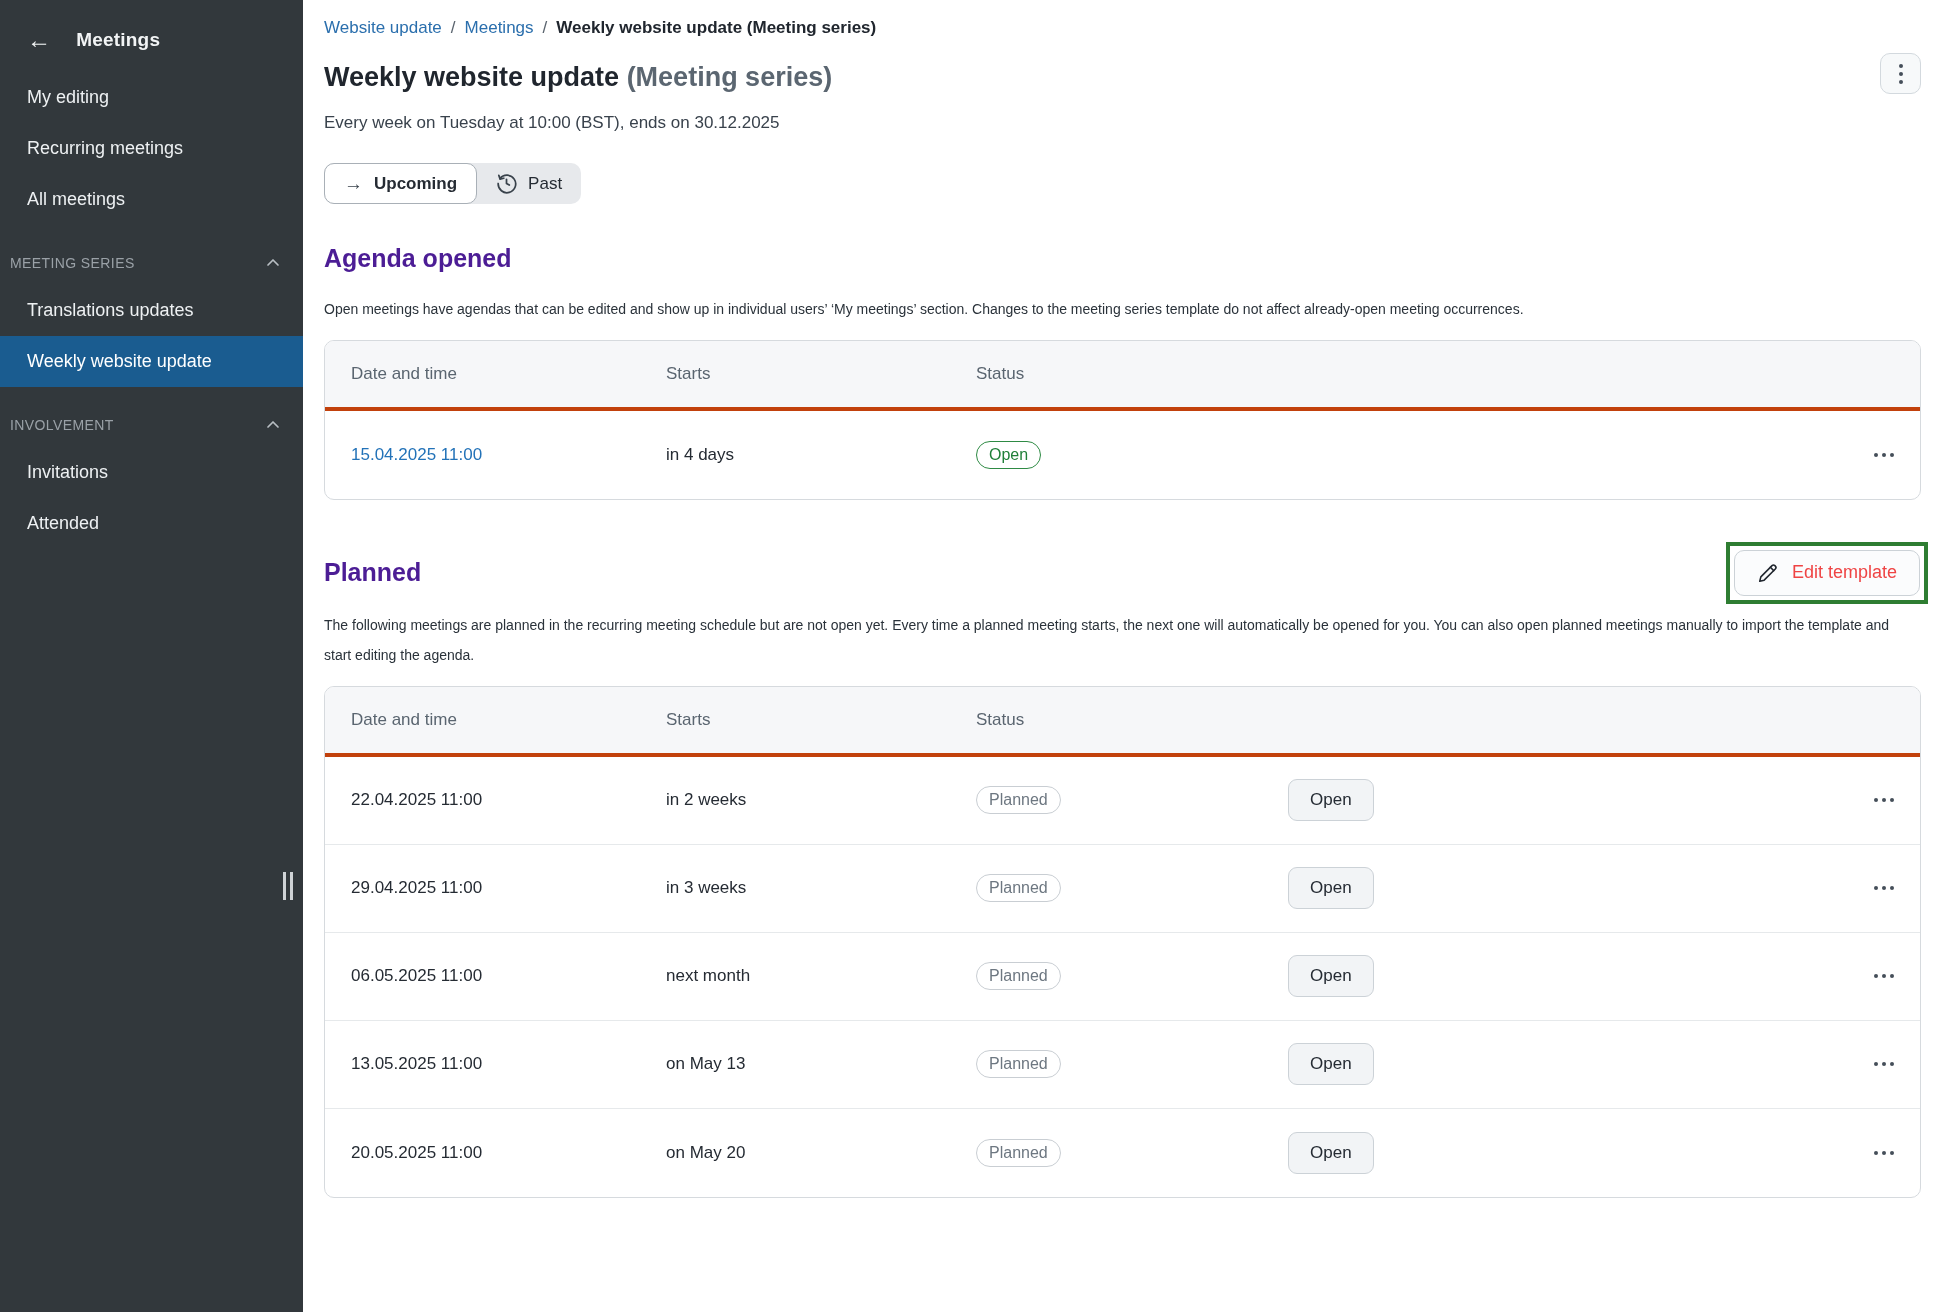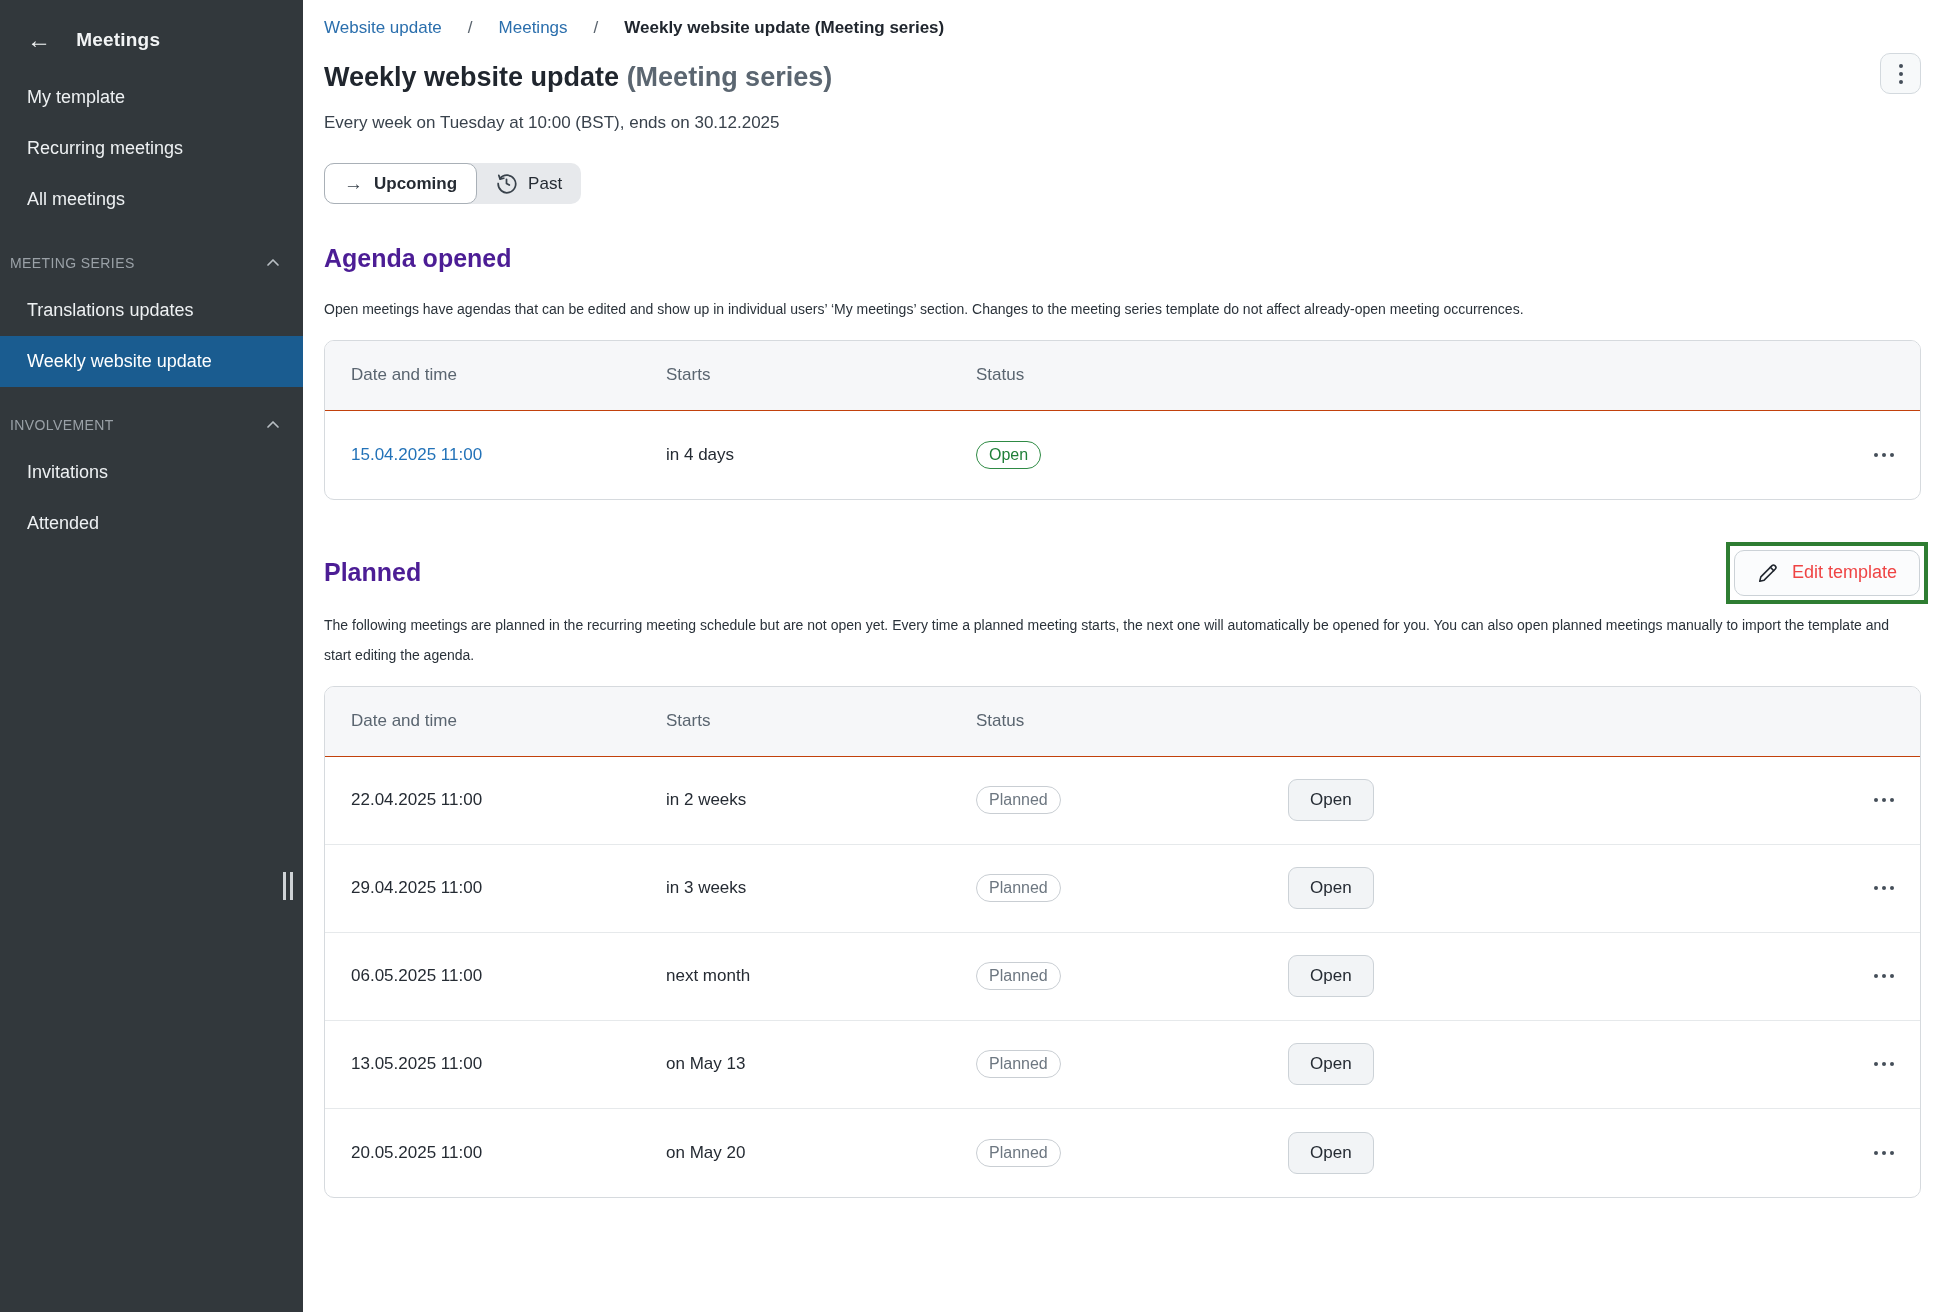--- a/index.html
+++ b/index.html
@@ -32,21 +32,21 @@
   }
   .collapse-handle {
     position:absolute; top:868px; right:6px;
     display:flex; gap:4px; cursor:pointer; padding:4px;
   }
   .collapse-handle i { display:block; width:3px; height:28px; background:#cfd3d6; }
 
   
   .main { flex:1; position:relative; padding:18px 15px 0 21px; }
 
-  .breadcrumb { display:flex; align-items:center; gap:26px; font-size:17px; }
+  .breadcrumb { display:flex; align-items:center; gap:9px; font-size:17px; }
   .crumb-link { color:#2b6fad; cursor:pointer; }
   .crumb-sep { color:#5a646e; }
   .crumb-current { color:#20262e; font-weight:600; }
 
   .kebab {
     position:absolute; top:53px; right:15px; width:41px; height:41px;
     border:1px solid #d3d9de; border-radius:10px; background:#f7f9fa;
     display:flex; align-items:center; justify-content:center; cursor:pointer;
   }
   .vdots { display:flex; flex-direction:column; gap:4px; }
@@ -73,21 +73,21 @@
 
   .table {
     margin-top:16px; border:1px solid #d6dade; border-radius:10px;
     overflow:hidden; background:#fff;
   }
   .t-header, .t-row {
     display:grid; grid-template-columns:315px 310px 312px 1fr 48px;
     align-items:center; padding:0 24px 0 26px; font-size:17px;
   }
   .t-header {
-    height:70px; background:#f6f7f9; border-bottom:1px solid #c2410c; color:#5a6570;
+    height:70px; background:#f6f7f9; border-bottom:4px solid #c2410c; color:#5a6570;
   }
   .t-row { height:88px; border-bottom:1px solid #e6e9eb; }
   .t-row:last-of-type { border-bottom:none; }
   .date-link { color:#2272b8; cursor:pointer; }
 
   .badge {
     display:inline-flex; align-items:center; width:fit-content;
     padding:4px 12px; border-radius:999px; font-size:16px; background:#fff;
   }
   .badge-open { color:#1f7f38; border:1px solid #2e8a44; }
@@ -121,21 +121,21 @@
 </head>
 <body>
 
 <aside class="sidebar">
   <div class="sb-header">
     <span class="back-arrow">←</span>
     <span>Meetings</span>
   </div>
 
   <nav class="sb-nav">
-    <div class="sb-item">My template</div>
+    <div class="sb-item">My editing</div>
     <div class="sb-item">Recurring meetings</div>
     <div class="sb-item">All meetings</div>
 
     <div class="sb-section-header">
       <span>MEETING SERIES</span>
       <span class="icon">
         <svg width="16" height="16" viewBox="0 0 16 16">
             <path d="M3 10l5-5 5 5" stroke="#b8bec3" stroke-width="1.7" fill="none" stroke-linecap="round" stroke-linejoin="round"></path>
           </svg>
       </span>

